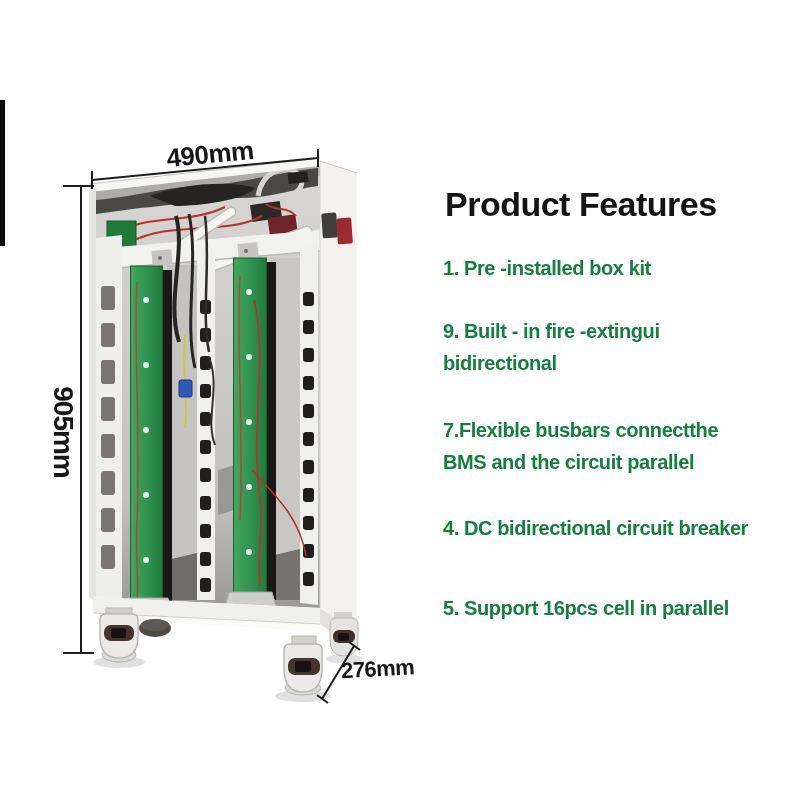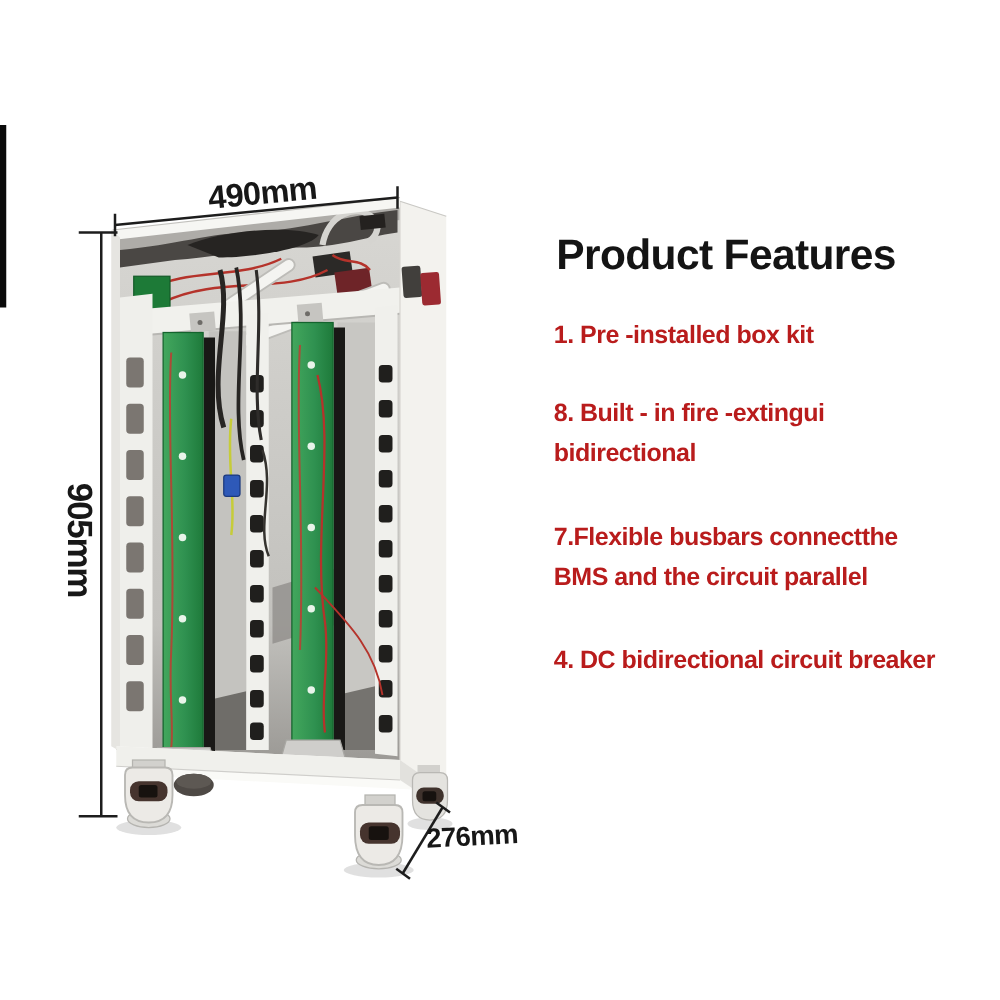--- a/index.html
+++ b/index.html
@@ -14,21 +14,21 @@
   }
   #dim-width{left:158px;top:139px;width:104px;font-size:26px;transform:rotate(-5.5deg);}
   #dim-height{left:8px;top:416px;width:110px;font-size:28px;transform:rotate(90deg);letter-spacing:-1px;}
   #dim-depth{left:341px;top:656px;width:84px;font-size:22px;transform:rotate(-3deg);text-align:left;}
   #features-panel{position:absolute;left:443px;top:0;width:352px;height:604px;}
   #features-title{
     position:absolute;left:2px;top:185px;font-size:34px;font-weight:bold;color:#141414;
     letter-spacing:-0.5px;white-space:nowrap;
   }
   .feat-line{
-    position:absolute;left:0;font-size:20px;font-weight:bold;color:#b91c1c;
+    position:absolute;left:0;font-size:20px;font-weight:bold;color:#15803d;
     letter-spacing:-0.4px;white-space:nowrap;
   }
   #left-edge-bar{position:absolute;left:0px;top:100px;width:5px;height:146px;background:#0a0a0a;}
 </style>
 </head>
 <body>
 
 <div id="page-root">
 
   <div id="left-edge-bar"></div>
@@ -231,23 +231,24 @@
 
   <div id="dim-width" class="dim-label">490mm</div>
   <div id="dim-height" class="dim-label">905mm</div>
   <div id="dim-depth" class="dim-label">276mm</div>
 
   <div id="features-panel">
     <div id="features-title">Product Features</div>
 
     <div class="feat-line" style="top:257px">1. Pre -installed box kit</div>
 
-    <div class="feat-line" style="top:320px">8. Built - in fire -extingui</div>
+    <div class="feat-line" style="top:320px">9. Built - in fire -extingui</div>
     <div class="feat-line" style="top:352px">bidirectional</div>
 
     <div class="feat-line" style="top:419px">7.Flexible busbars connectthe</div>
     <div class="feat-line" style="top:451px">BMS and the circuit parallel</div>
 
     <div class="feat-line" style="top:517px">4. DC bidirectional circuit breaker</div>
 
+    <div class="feat-line" style="top:597px">5. Support 16pcs cell in parallel</div>
   </div>
 
 </div>
 
 </body></html>

